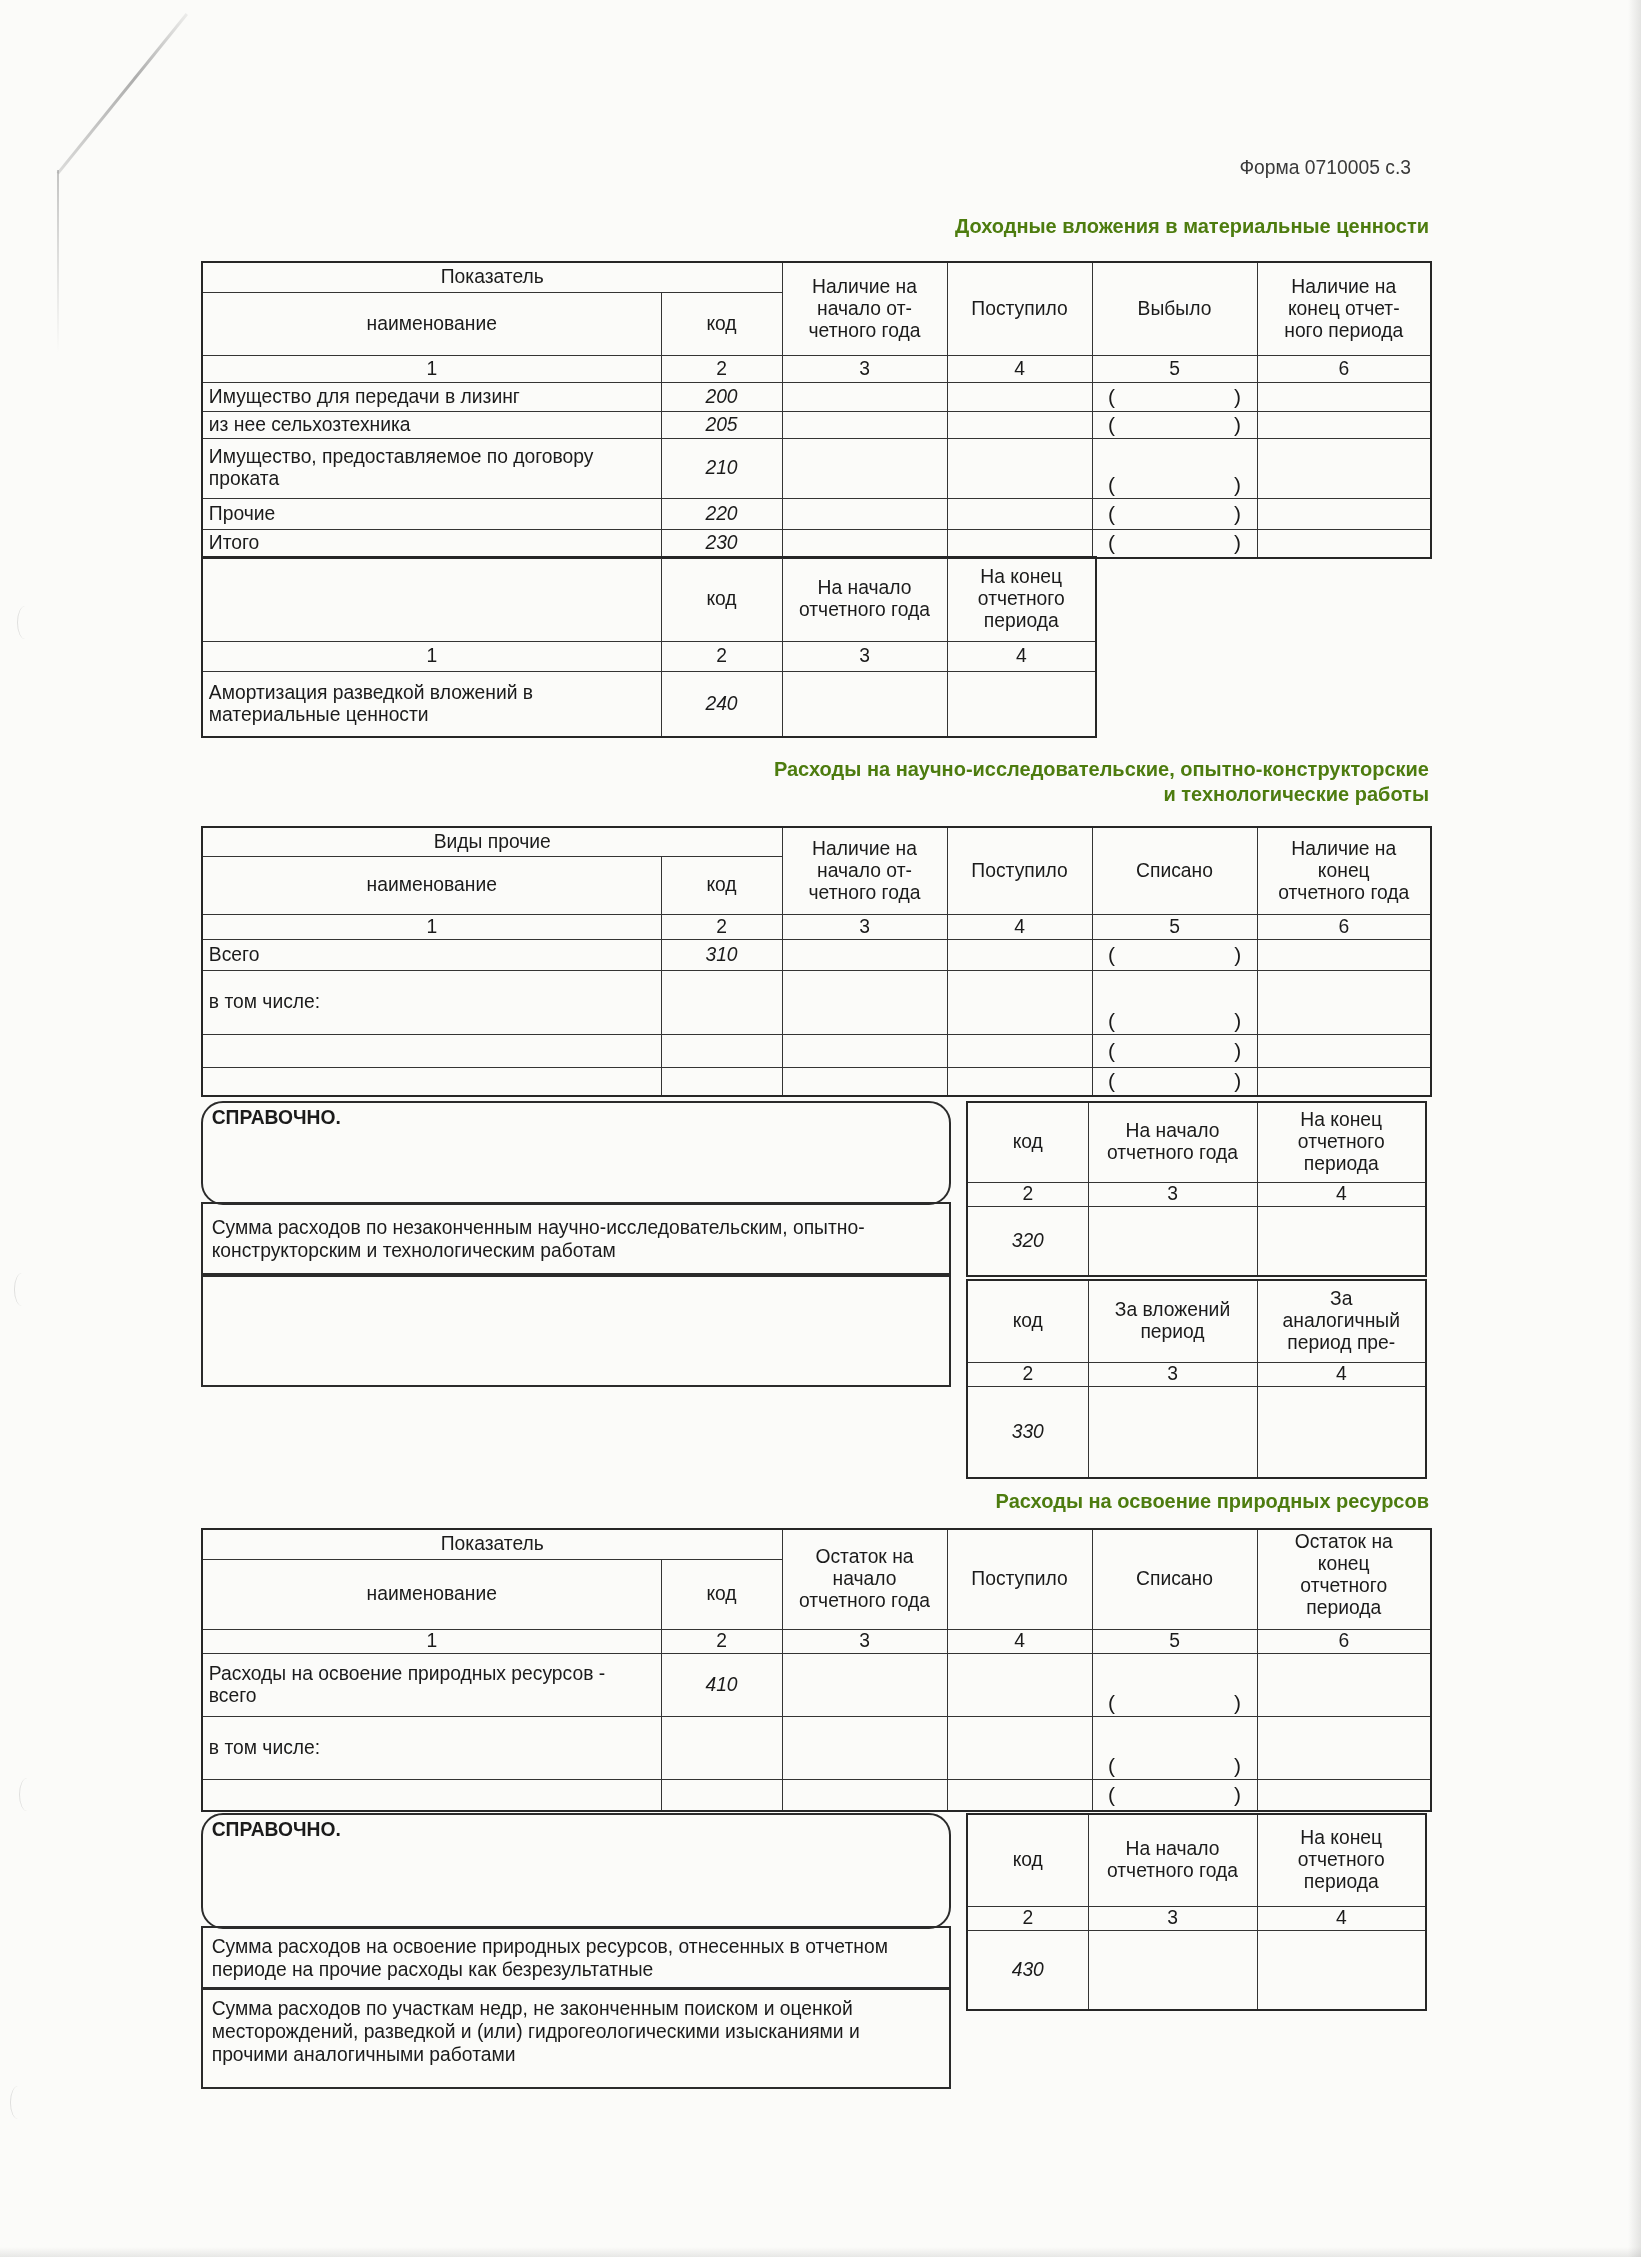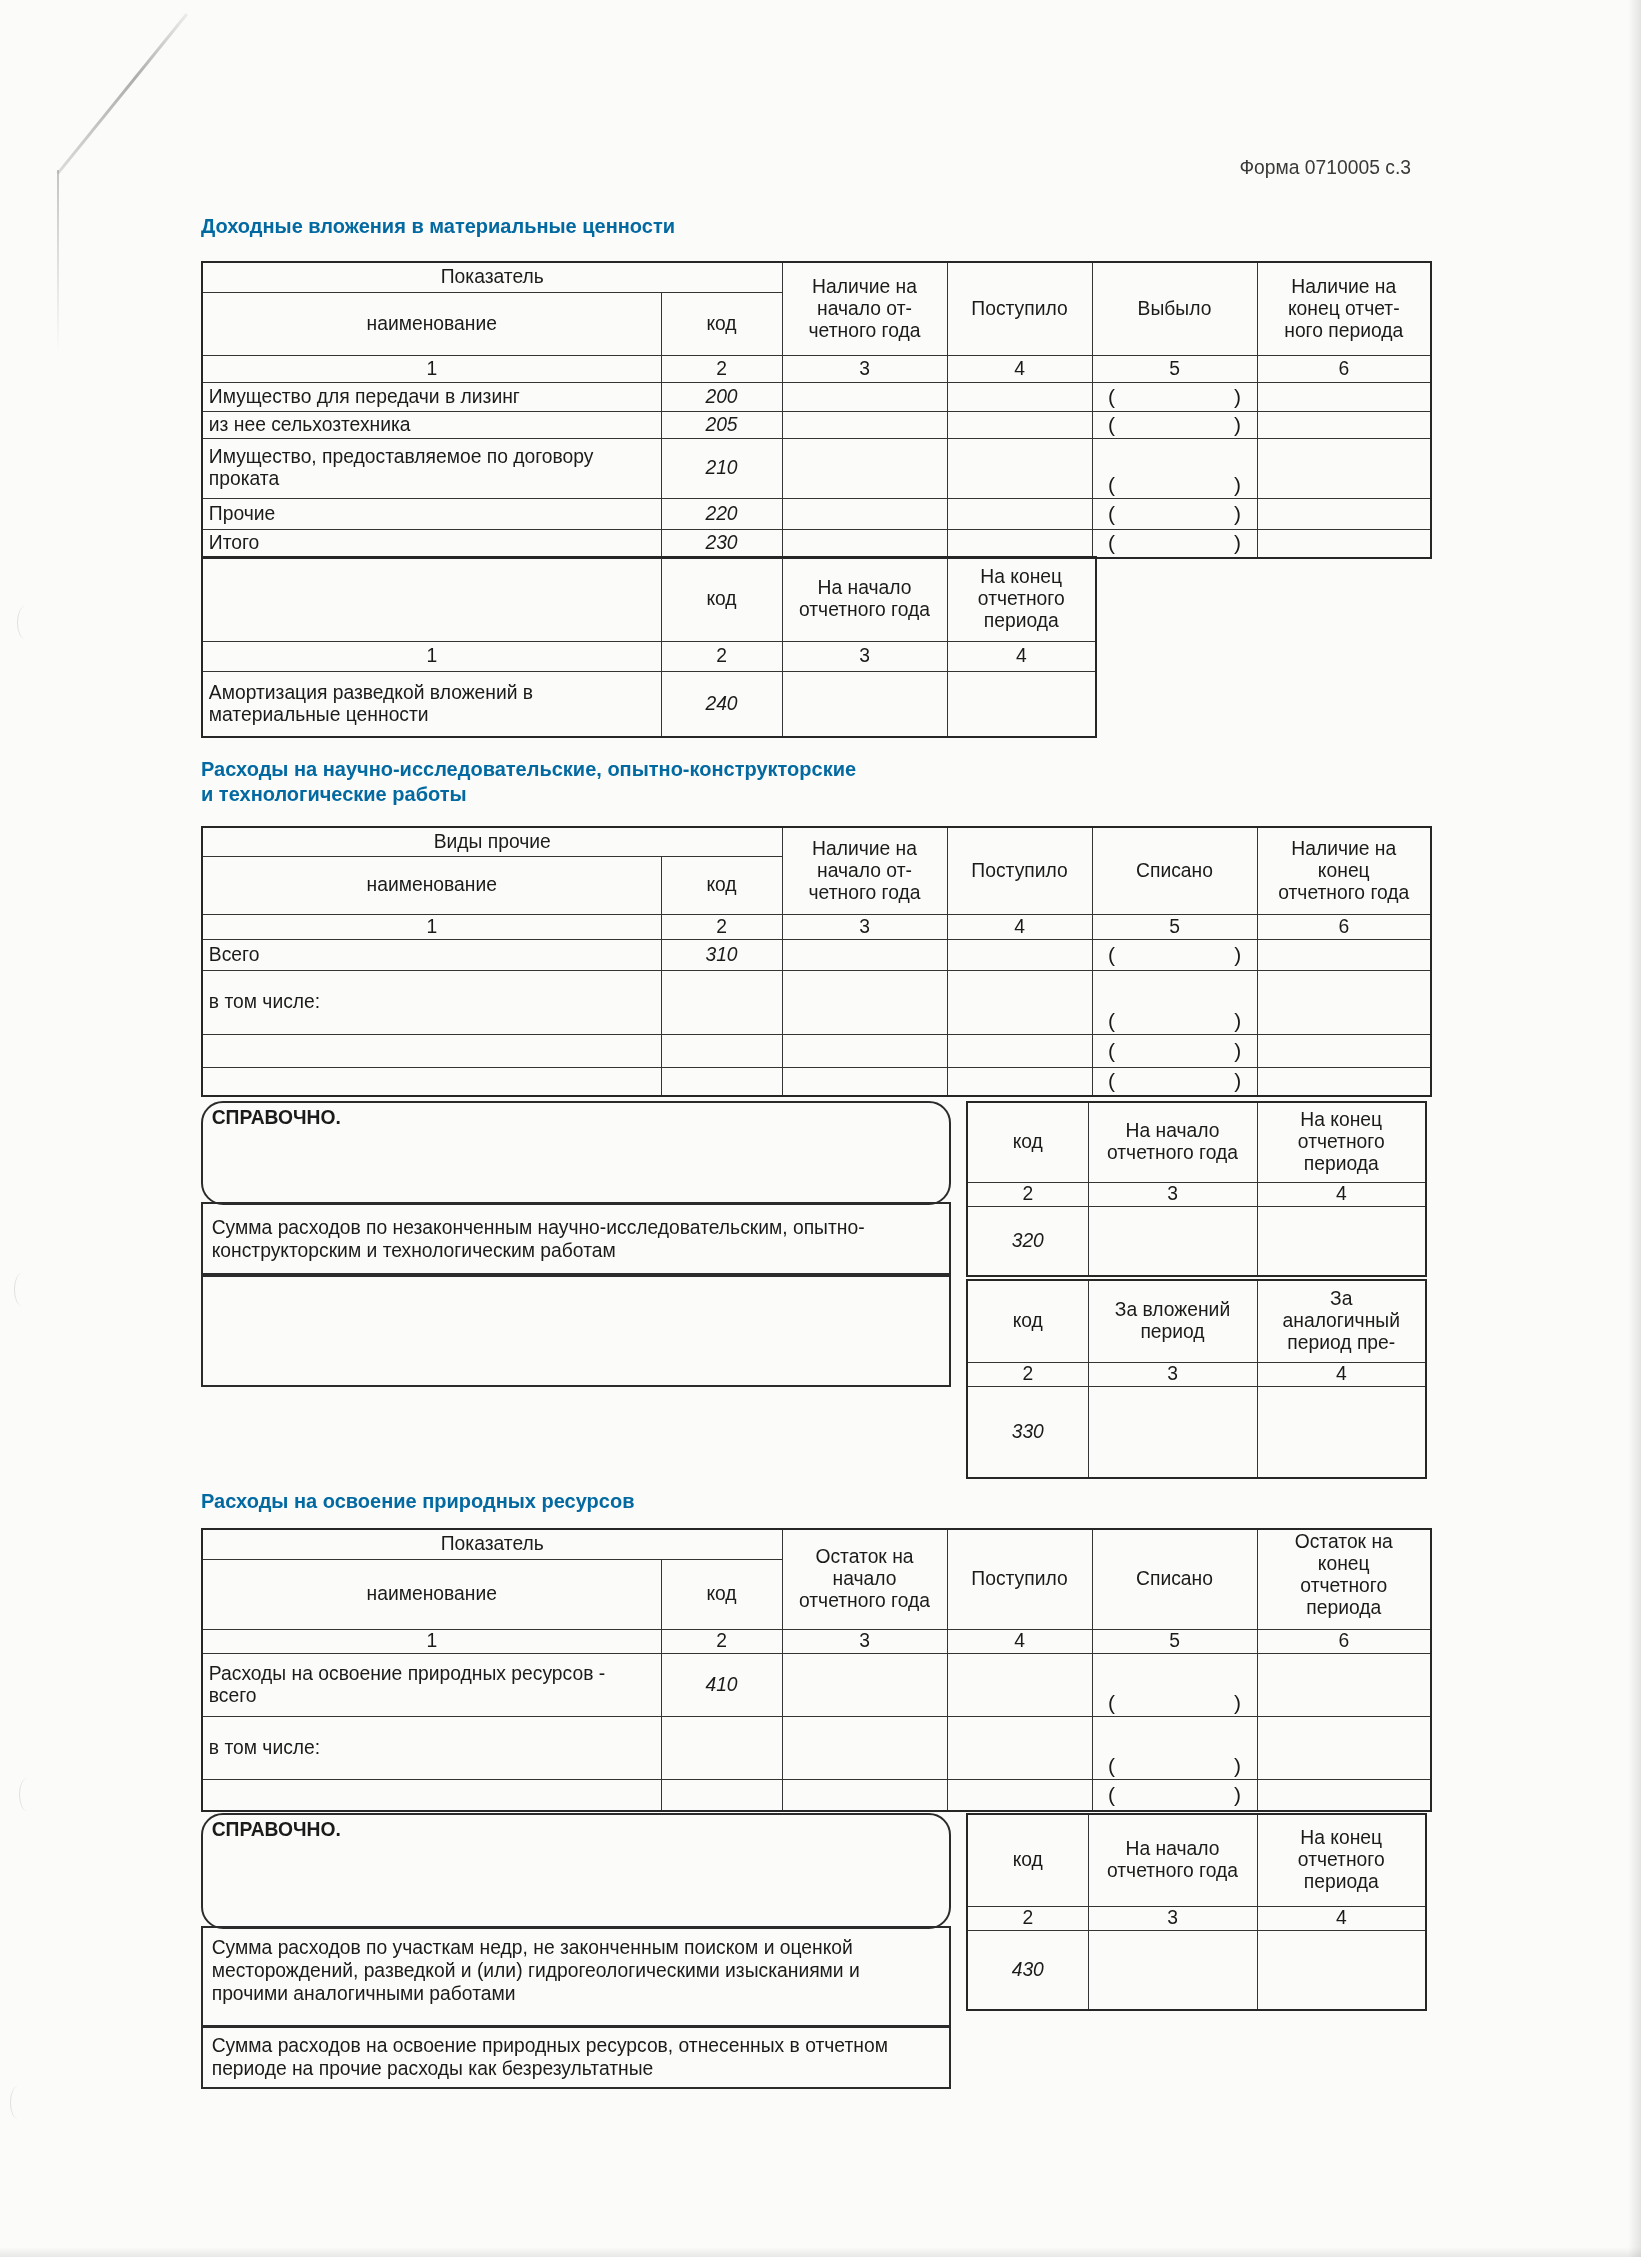--- a/index.html
+++ b/index.html
@@ -12,22 +12,22 @@
   .cr1{position:absolute;left:188px;top:15.4px;width:205px;height:2.9px;
         background:linear-gradient(90deg,rgba(150,150,150,.15),rgba(140,140,140,.7) 40%,rgba(160,160,160,.35));
         transform-origin:0 0;transform:rotate(129deg);}
   .cr2{position:absolute;left:57px;top:170px;width:1.9px;height:183px;
         background:linear-gradient(180deg,rgba(150,150,150,.55),rgba(170,170,170,0));}
   .smudge{position:absolute;width:15.4px;height:33px;border-left:1.9px solid #9a9a9a;
         border-radius:50%;opacity:.28;}
 
   .form-label{position:absolute;left:1023px;top:157px;width:388px;text-align:right;
         font-size:19.3px;color:#3a3a3a;}
-  .title{position:absolute;left:201px;width:1228px;text-align:left;font-weight:bold;
-        font-size:20px;line-height:25px;color:#0369a1;white-space:pre-line;}
+  .title{position:absolute;left:201px;width:1228px;text-align:right;font-weight:bold;
+        font-size:20px;line-height:25px;color:#4d7c0f;white-space:pre-line;}
 
   table.tbl{position:absolute;border-collapse:collapse;table-layout:fixed;border:2.9px solid #262626;}
   table.tbl td{border:1.9px solid #343434;font-size:19.3px;line-height:22px;padding:1px 5.8px;
         vertical-align:middle;overflow:hidden;}
   td.hc{text-align:center;white-space:pre-line;padding:1.9px 3.9px;}
   tr.nums td{text-align:center;padding:0 3.9px;font-size:19.3px;}
   td.nm{vertical-align:top;white-space:pre-line;text-align:left;}
   td.ind{padding-left:44px;}
   td.ind2{padding-left:31px;}
   td.cd{font-style:italic;text-align:center;}
@@ -410,25 +410,25 @@
             <span class="po">(</span>
             <span class="pc">)</span>
           </td>
       <td class="db dr"></td>
     </tr>
   </tbody>
     </table>
 
   <div class="lstack" style="top:1813px;">
     <div class="lbox top bold" style="height:116px;">СПРАВОЧНО.</div>
+    <div class="lbox mid" style="height:64px;">Сумма расходов на освоение природных ресурсов, отнесенных в отчетном
+периоде на прочие расходы как безрезультатные</div>
     <div class="lbox top" style="height:102px;padding-top:7.7px;">Сумма расходов по участкам недр, не законченным поиском и оценкой
 месторождений, разведкой и (или) гидрогеологическими изысканиями и
 прочими аналогичными работами</div>
-    <div class="lbox mid" style="height:64px;">Сумма расходов на освоение природных ресурсов, отнесенных в отчетном
-периоде на прочие расходы как безрезультатные</div>
   </div>
 
   <table class="tbl" style="left:966px;top:1813px;width:459px;">
     <colgroup>
         <col style="width:121px">
         <col style="width:169px">
         <col style="width:169px">
       </colgroup>
     <tbody>
         <tr style="height:92px">

